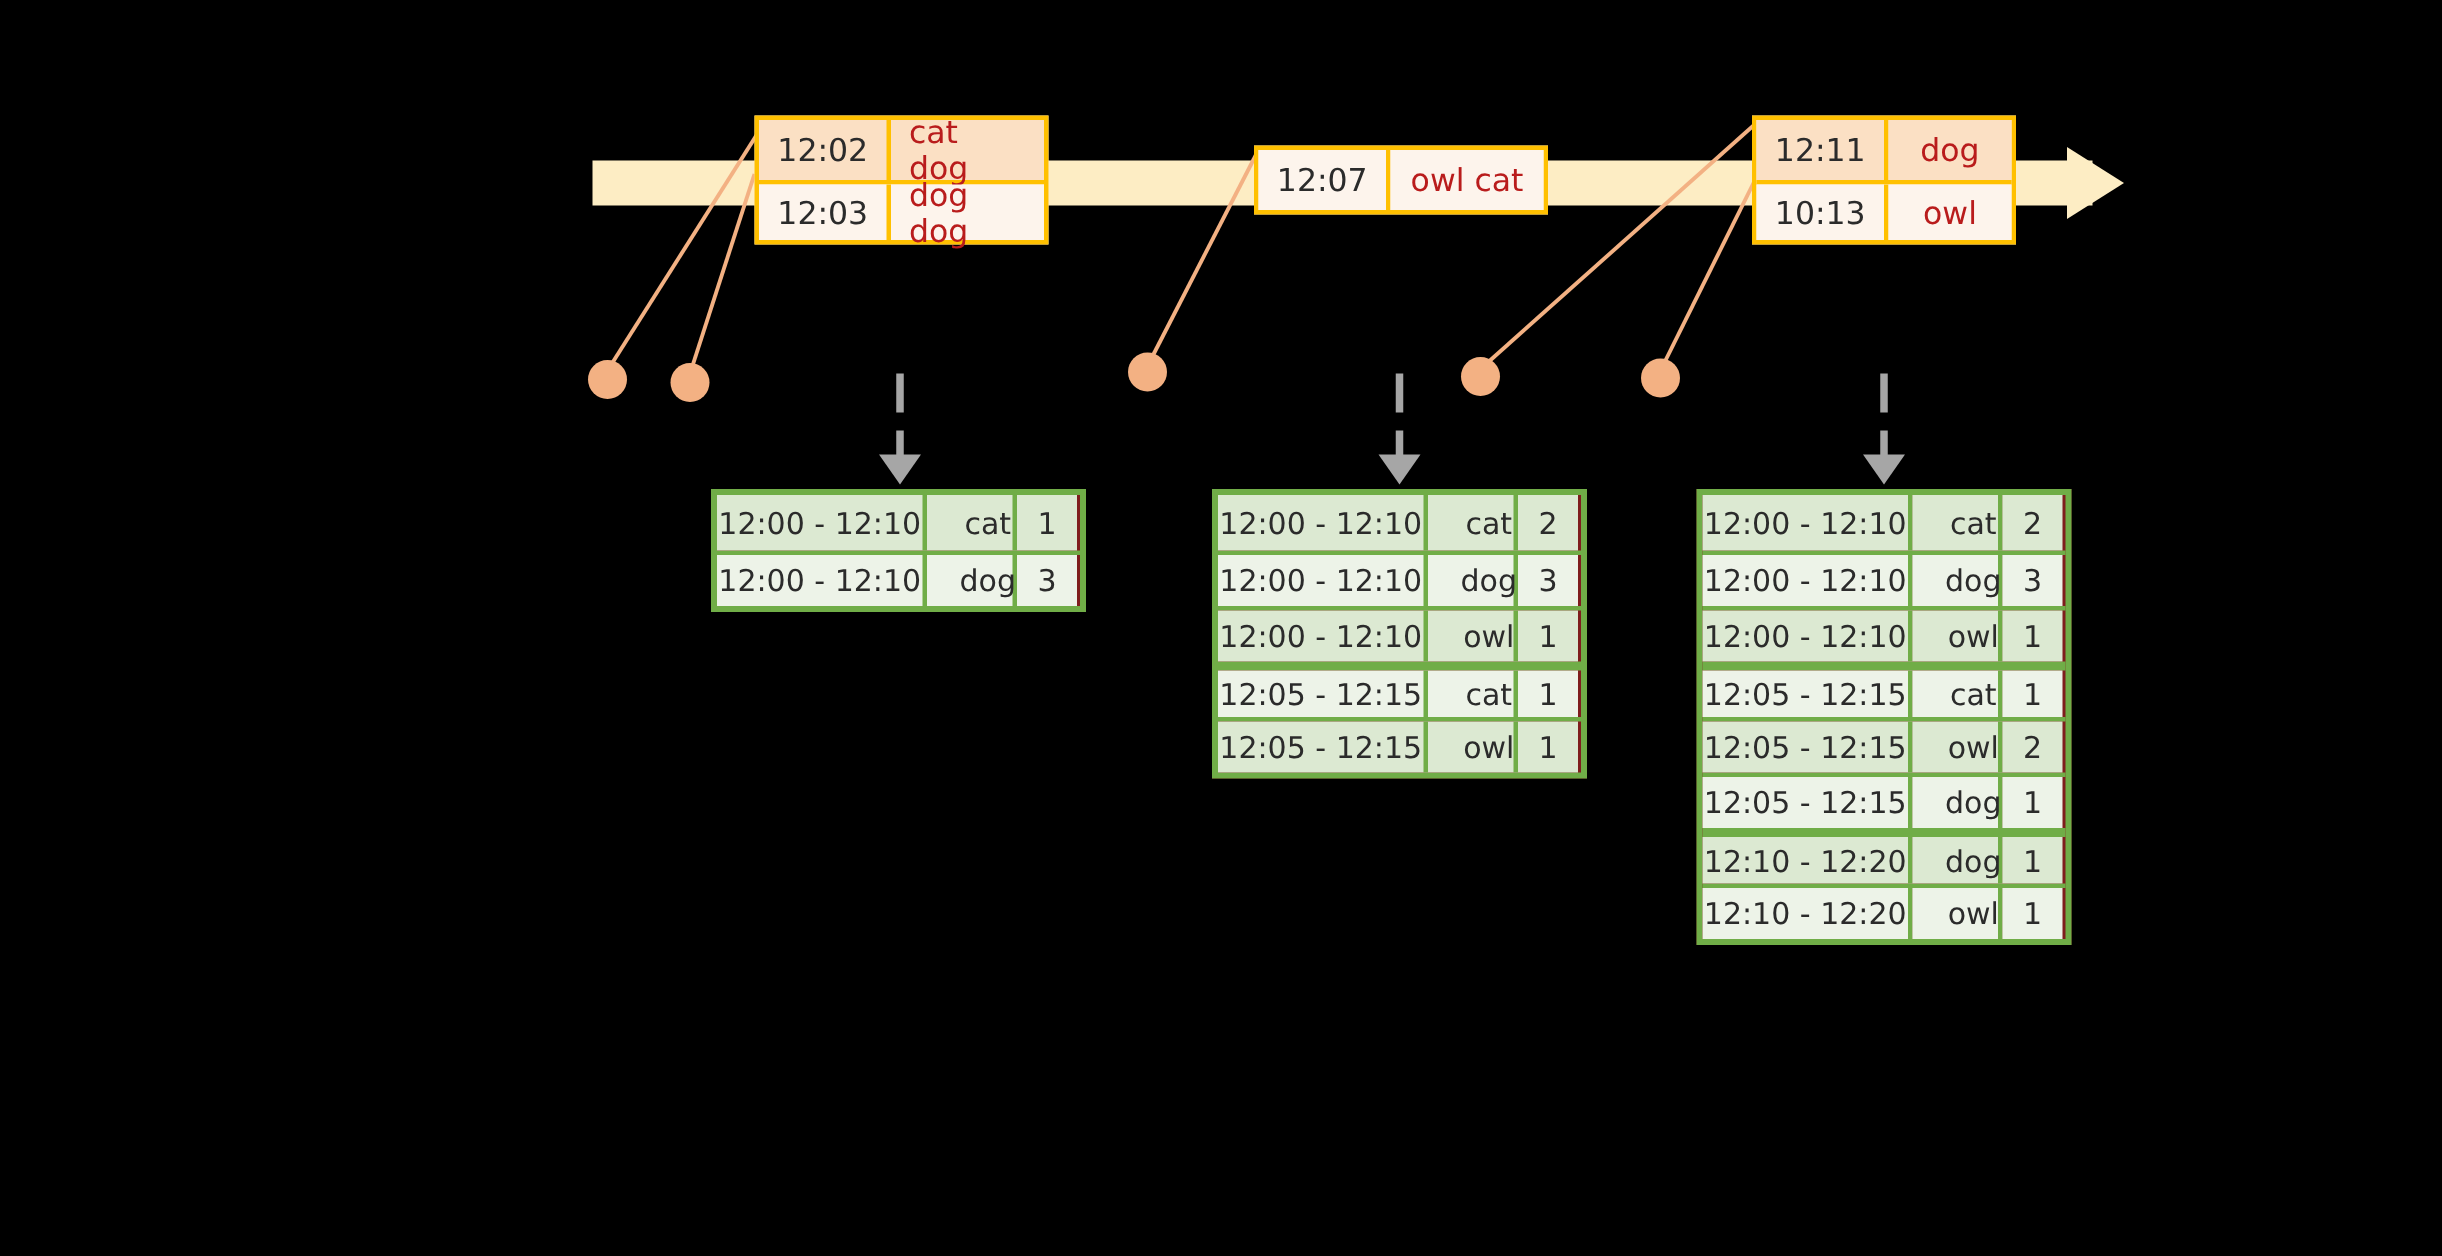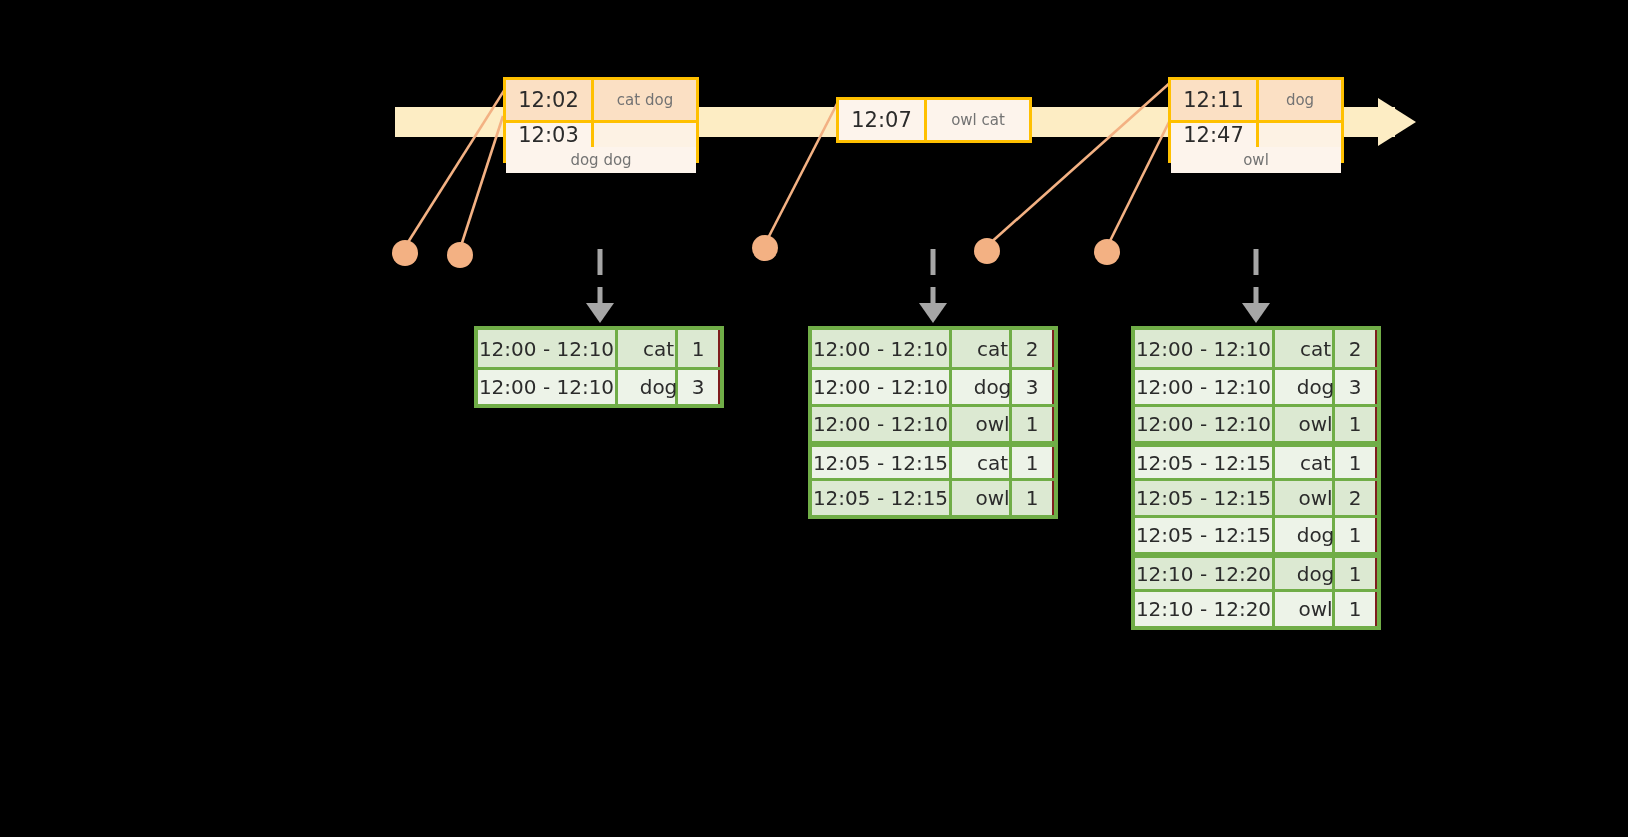--- a/index.html
+++ b/index.html
@@ -34,34 +34,34 @@
     position:absolute;
     border:3px solid #FFC000;
     box-sizing:border-box;
     background:#FDF2E4;
   }
   .event-row{
     display:flex;
     height:40px;
     box-sizing:border-box;
   }
-  .event-row + .event-row{border-top:3px solid #FFC000;flex-direction:column;}
+  .event-row + .event-row{border-top:3px solid #FFC000;}
   .event-row .ts{
     width:88px;
     display:flex;align-items:center;justify-content:center;
     font-size:21px;color:#2b2b2b;
     box-sizing:border-box;
     border-right:3px solid #FFC000;
   }
   .event-row .words{
     flex:1;
     display:flex;align-items:center;justify-content:center;
-    font-size:15px;color:#737373;
-    box-sizing:border-box;
-    padding:4px 12px;
+    font-size:21px;color:#b91c1c;
+    box-sizing:border-box;
+    padding:16px 12px;
   }
   .event-row.shade .ts,.event-row.shade .words{background:#FBE0C4;}
   .event-row.plain .ts,.event-row.plain .words{background:#FDF4EC;}
 
   #evt-0{left:503px;top:61px;width:196px;}
   #evt-1{left:836px;top:81px;width:196px;}
   #evt-2{left:1168px;top:61px;width:176px;text-align:right;}
 
   
   .result-table{
@@ -155,21 +155,21 @@
         <div class="ts">12:07</div>
         <div class="words">owl cat</div>
       </div>
     </div>
   <div class="event-box" id="evt-2">
       <div class="event-row shade">
         <div class="ts">12:11</div>
         <div class="words">dog</div>
       </div>
       <div class="event-row plain">
-        <div class="ts">12:47</div>
+        <div class="ts">10:13</div>
         <div class="words">owl</div>
       </div>
     </div>
 
   <div class="result-table" id="tbl-0">
       <div class="res-row odd">
         <div class="c-win">12:00 - 12:10</div>
         <div class="c-key">cat</div>
         <div class="c-cnt">1</div>
       </div>

